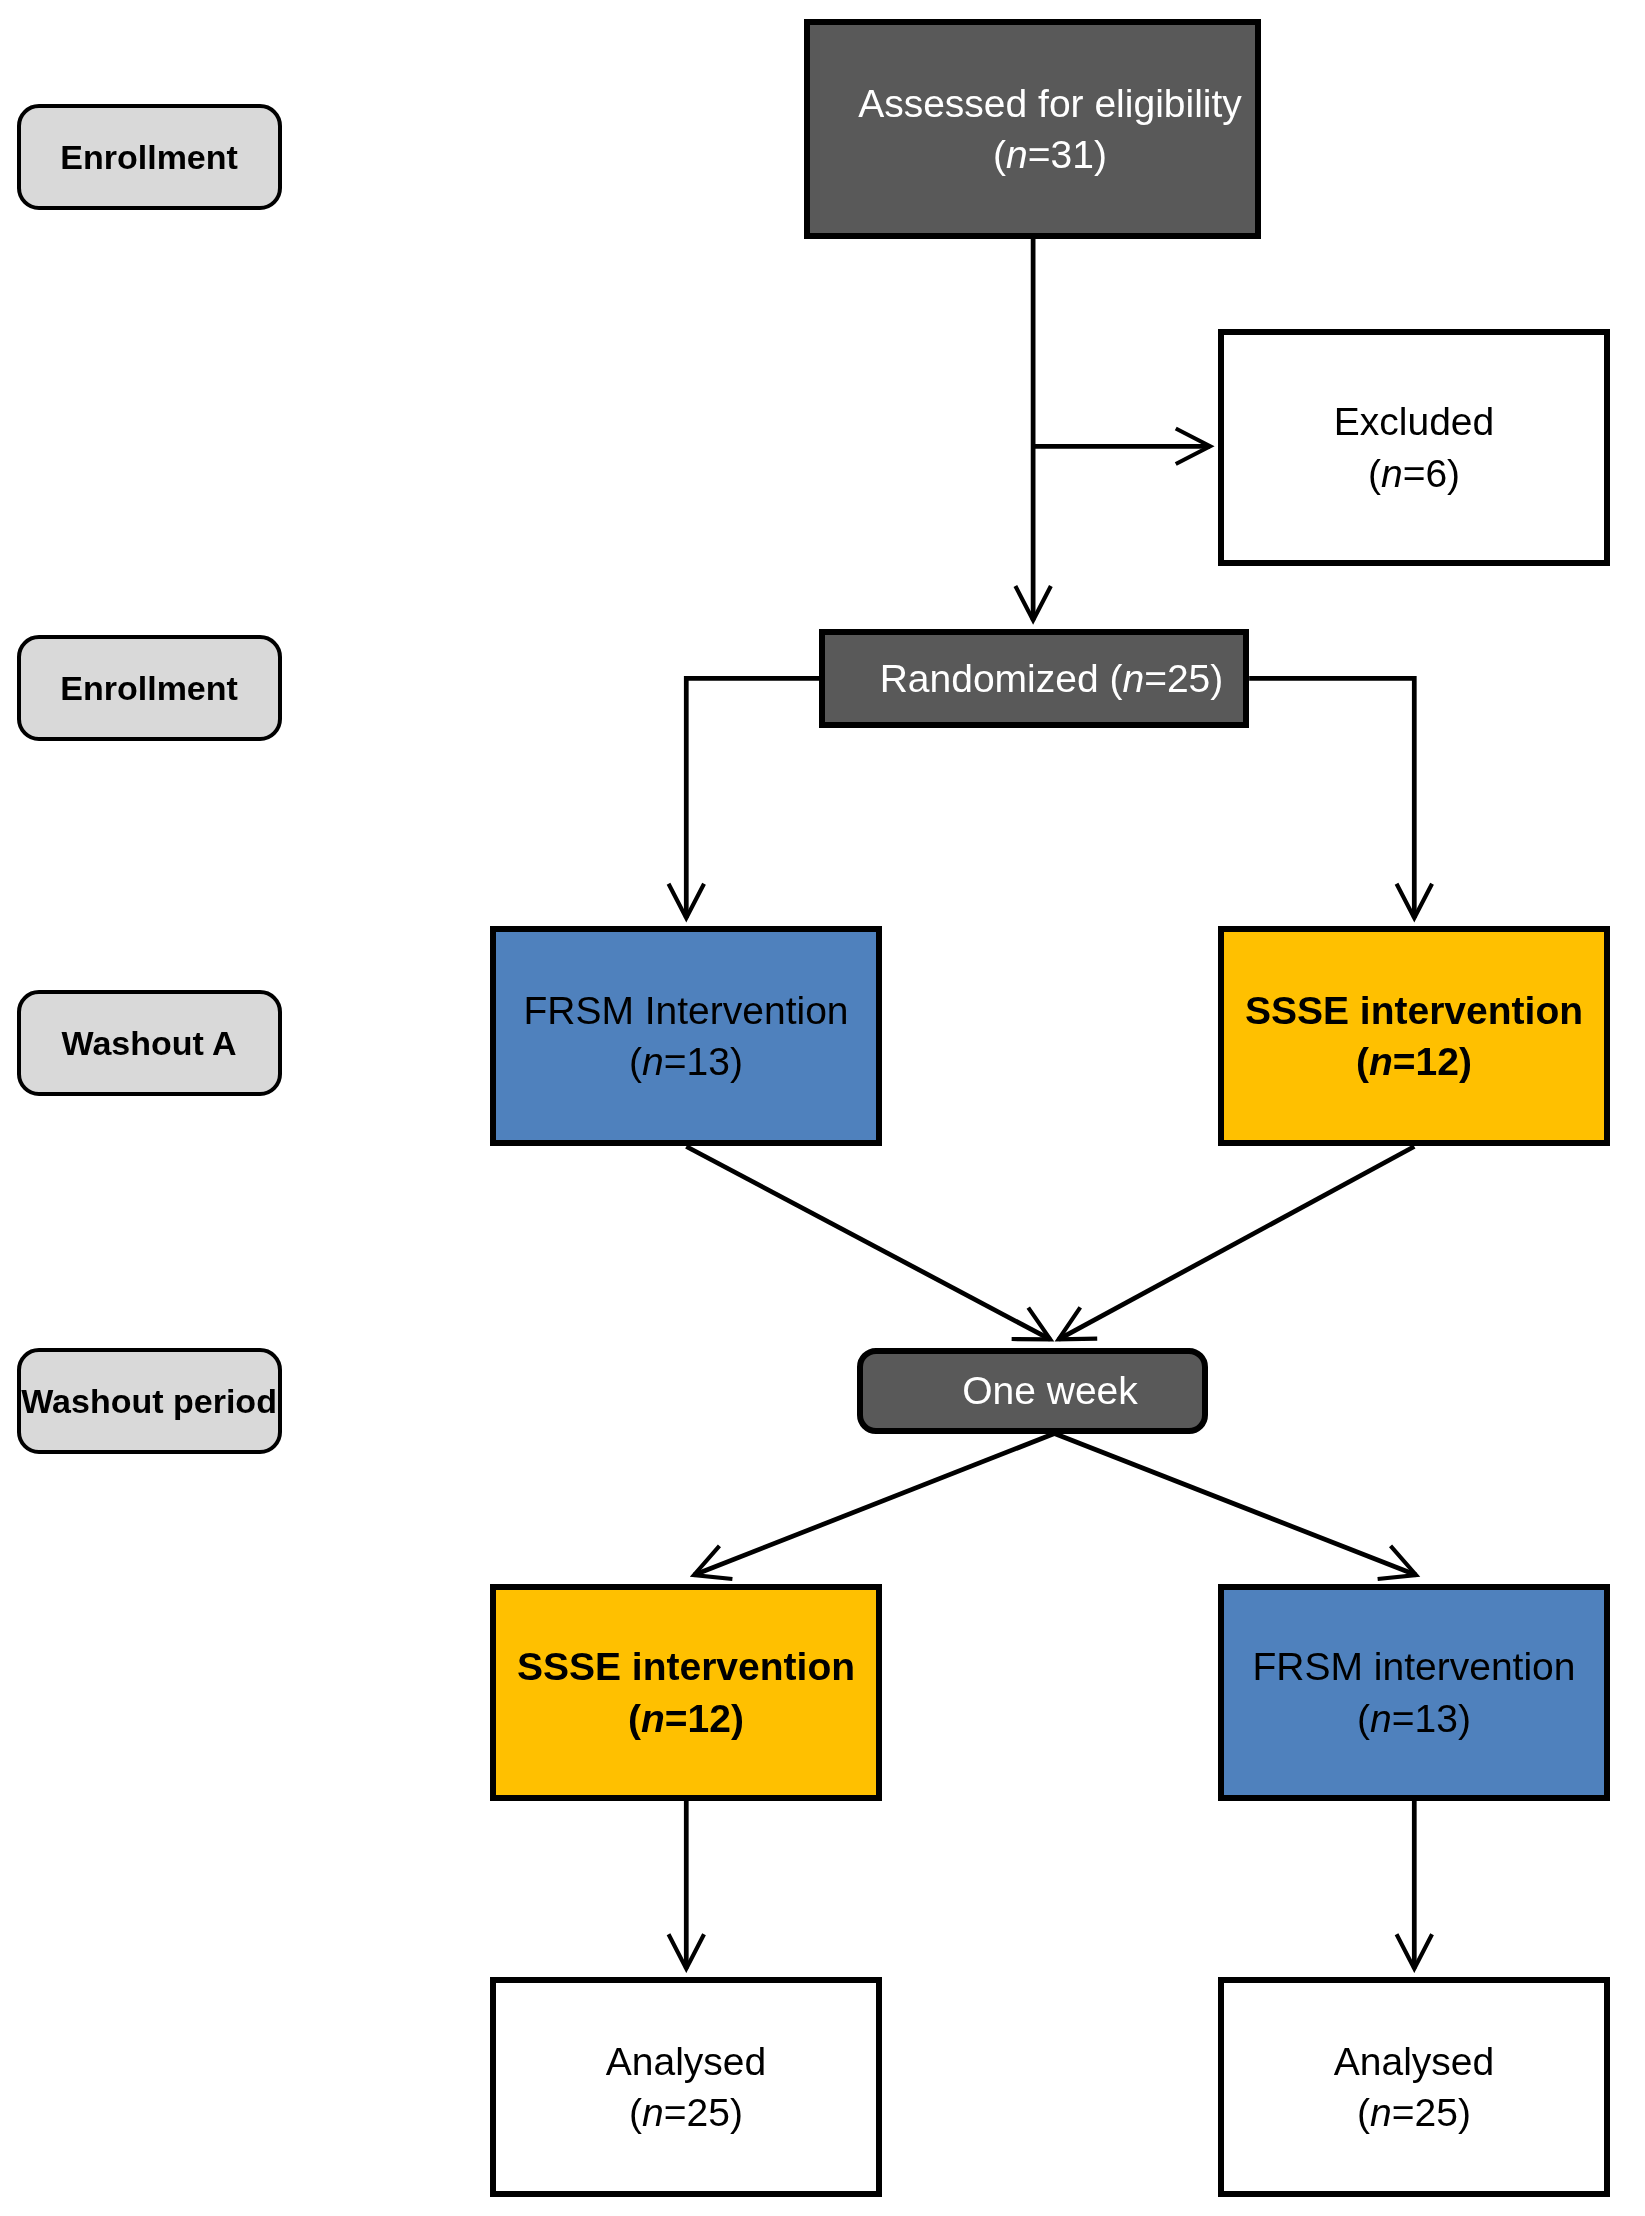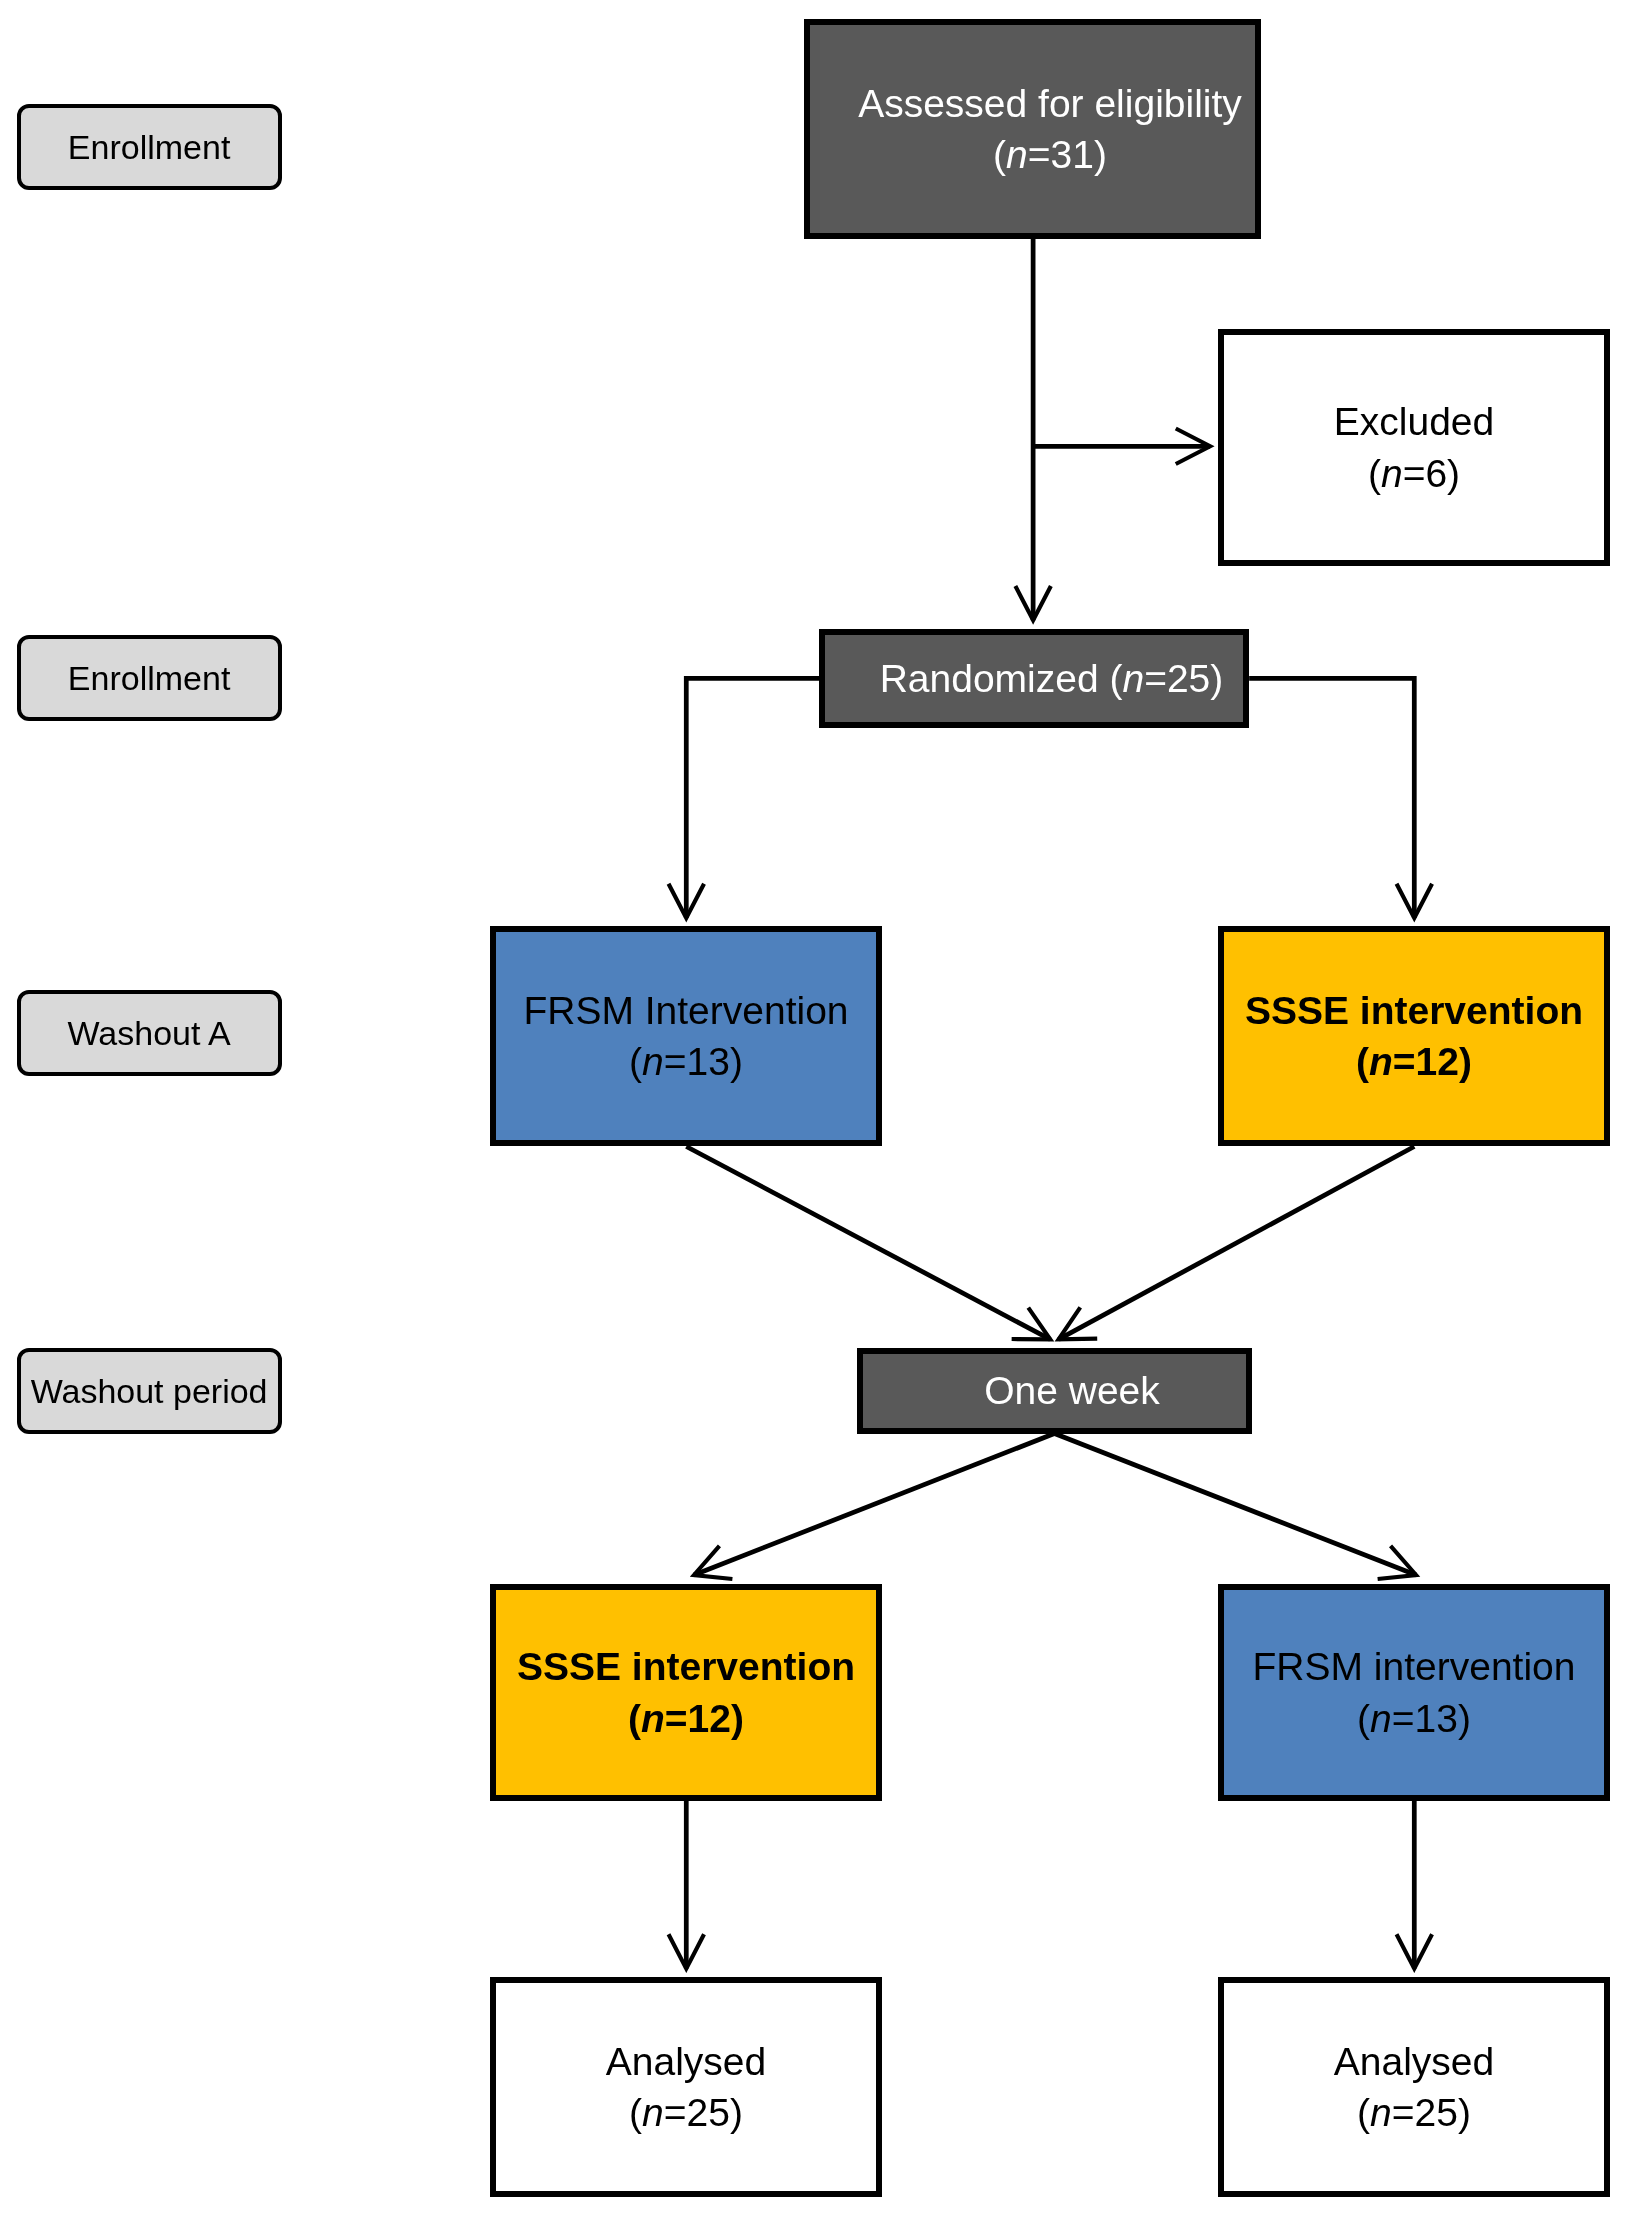--- a/index.html
+++ b/index.html
@@ -24,30 +24,30 @@
   }
   .ah {
     stroke: var(--line, #000000);
     stroke-width: 7;
     fill: none;
   }
   .stage {
     position: absolute;
     left: 16.6px;
     width: 265px;
-    height: 86px;
+    height: 106px;
     box-sizing: border-box;
     background: var(--stage-fill, #d9d9d9);
     border: 4.1px solid var(--line, #000000);
-    border-radius: 12px;
+    border-radius: 22px;
     display: flex;
     align-items: center;
     justify-content: center;
     font-size: 34px;
-    font-weight: normal;
+    font-weight: bold;
     color: var(--text-dark, #000000);
   }
   #stage-enrollment { top: 104px; }
   #stage-allocation { top: 635px; }
   #stage-sequence-a { top: 990px; }
   #stage-washout    { top: 1348px; }
   #stage-sequence-b { top: 1659px; }
   #stage-analysis   { top: 2046px; }
 
   .node {
@@ -67,21 +67,21 @@
   .dark   { background: var(--dark, #595959); color: var(--text-light, #ffffff); padding-left: 35px; }
   .blue   { background: var(--blue, #4f81bd); }
   .yellow { background: var(--yellow, #ffc000); font-weight: bold; }
   .white  { background: var(--background, #ffffff); }
 
   #node-assessed   { left: 804px; top: 19px;   width: 457px; height: 220px; }
   #node-excluded   { left: 1218px; top: 329px;  width: 392px; height: 237px; text-align: center; }
   #node-randomized { left: 819px; top: 629px; width: 430px; height: 99px; }
   #node-frsm-a     { left: 490px;  top: 926px; width: 392px; height: 220px; }
   #node-ssse-a     { left: 1218px; top: 926px; width: 392px; height: 220px; }
-  #node-one-week   { left: 857px; top: 1348px; width: 395px; height: 86px; }
+  #node-one-week   { left: 857px; top: 1348px; width: 351px; height: 86px; border-radius: 19px; }
   #node-ssse-b     { left: 490px;  top: 1584px; width: 392px; height: 217px; }
   #node-frsm-b     { left: 1218px; top: 1584px; width: 392px; height: 217px; }
   #node-analysed-l { left: 490px;  top: 1977px; width: 392px; height: 220px; }
   #node-analysed-r { left: 1218px; top: 1977px; width: 392px; height: 220px; }
 </style>
 </head>
 <body>
 
 <div class="canvas">
 

